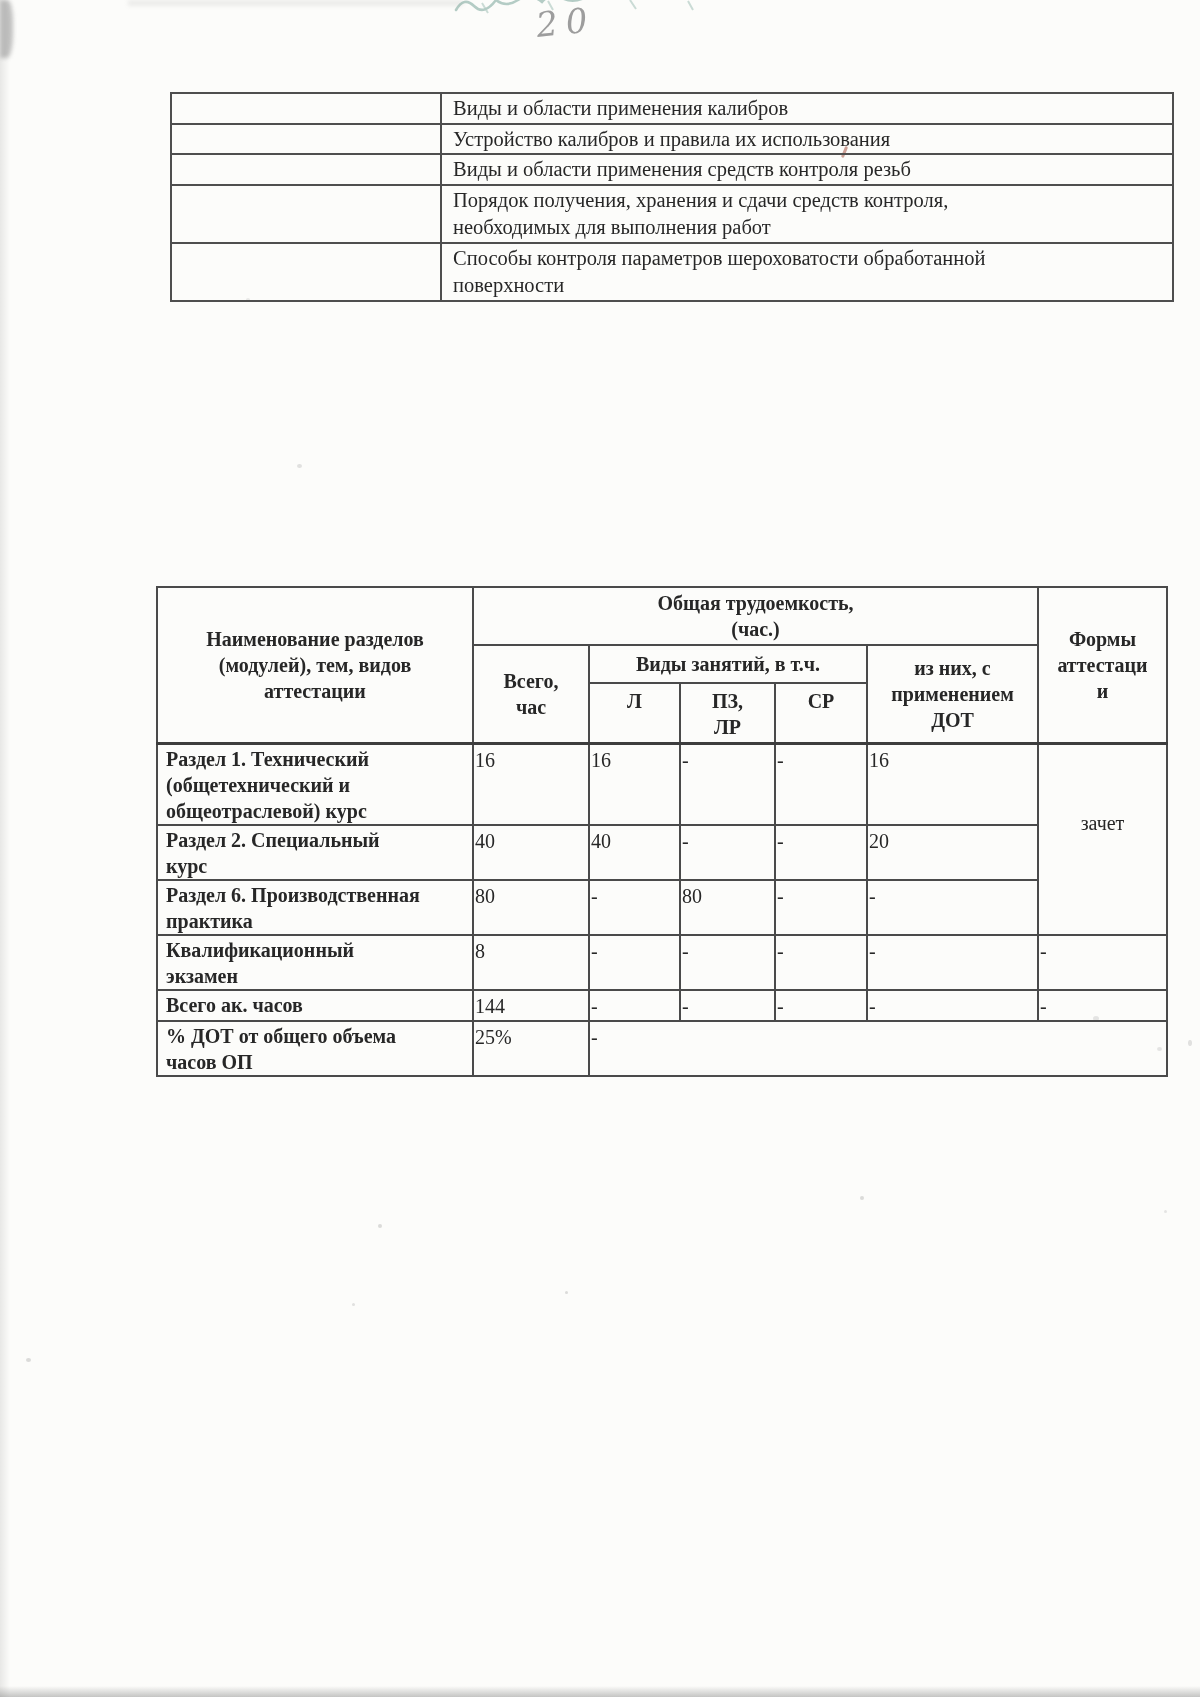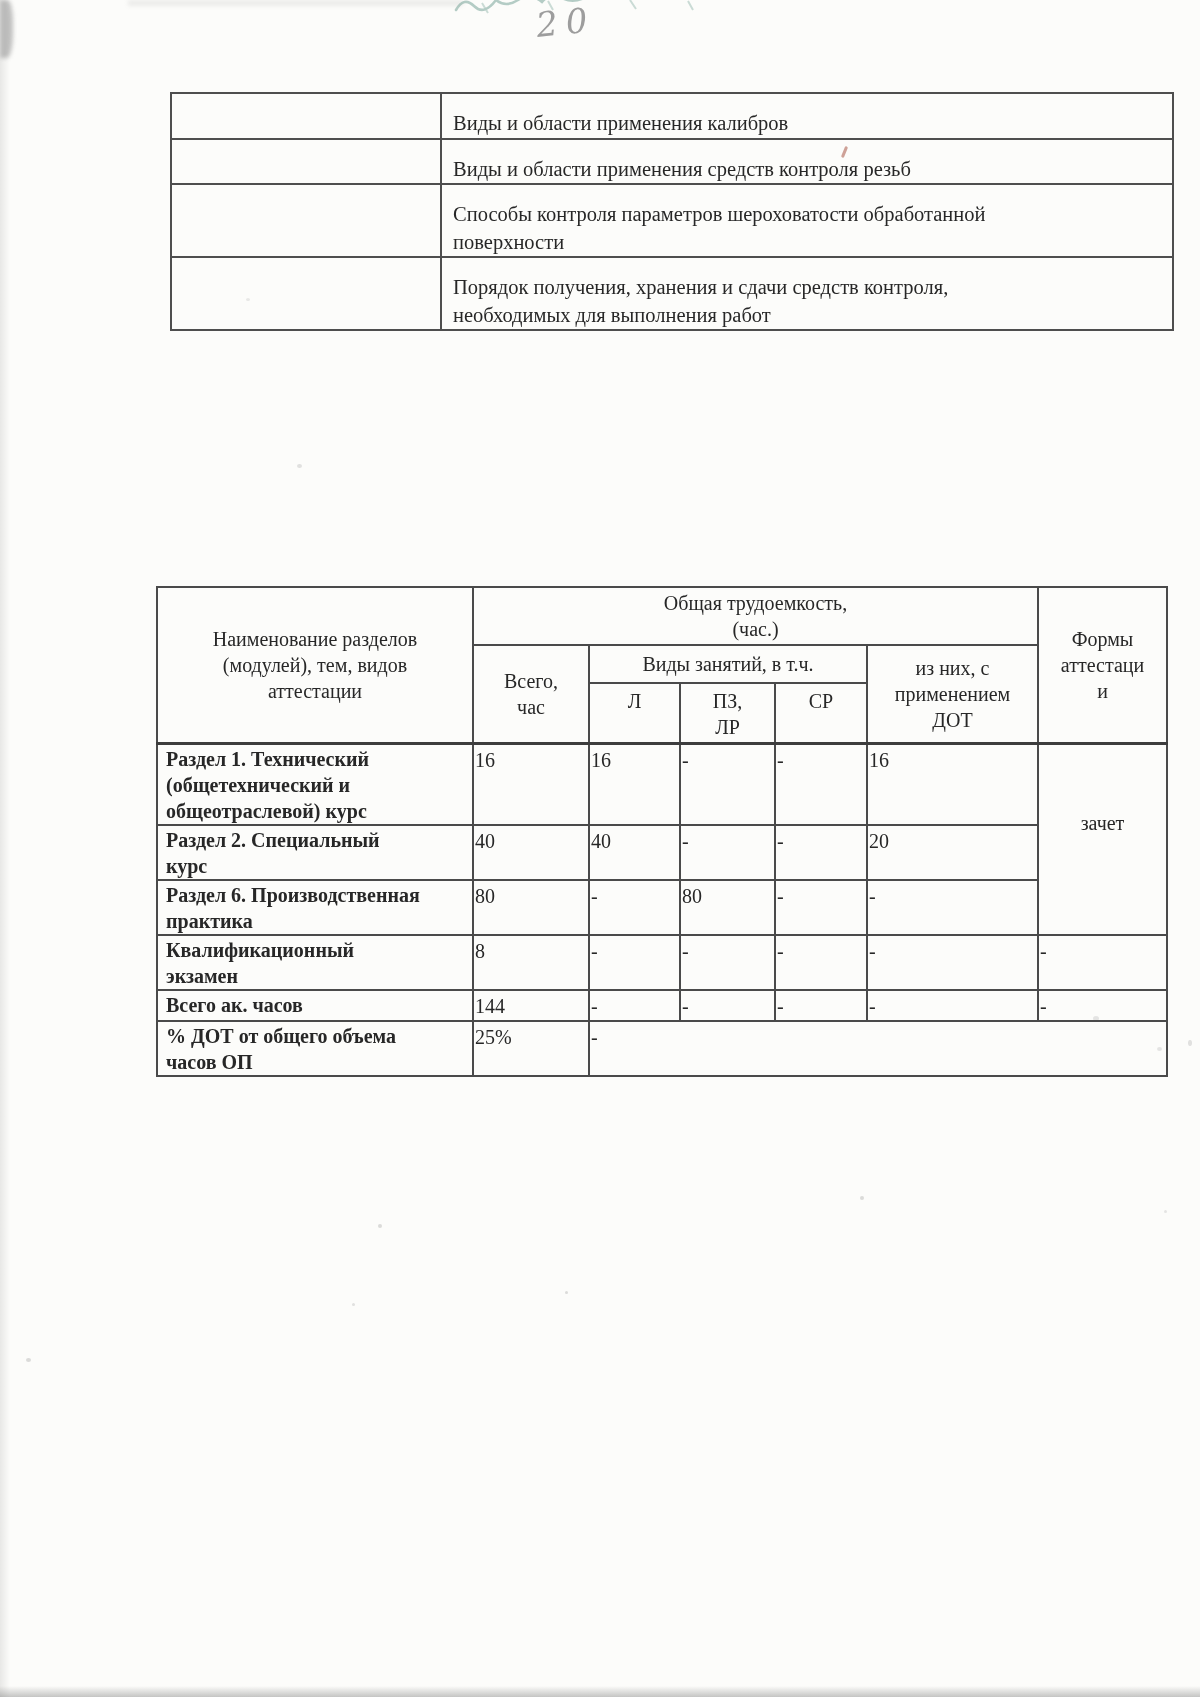--- a/index.html
+++ b/index.html
@@ -17,25 +17,25 @@
   .handwritten-20{position:absolute;left:536px;top:2px;font-family:"DejaVu Serif", serif;
                   font-style:italic;font-size:34px;color:#8d8d8d;letter-spacing:8px;
                   transform:rotate(-6deg);opacity:.85;}
   .scribble{position:absolute;left:452px;top:-5px;opacity:.45;}
   .red-tick{position:absolute;left:843px;top:146px;width:3px;height:12px;background:#a85545;
             transform:rotate(22deg);opacity:.55;border-radius:2px;}
   .speck{position:absolute;background:#909090;border-radius:50%;}
   
   table{border-collapse:collapse;table-layout:fixed;position:absolute;}
   .t1{left:170px;top:92px;width:1002px;border:2.5px solid #474747;}
-  .t1 td{border:2px solid #4e4e4e;vertical-align:top;padding:16px 8px 0 11px;
+  .t1 td{border:2px solid #4e4e4e;vertical-align:top;padding:1px 8px 0 11px;
          font-size:20.5px;line-height:27.5px;white-space:pre-line;margin-top:24px;}
   .t2{left:156px;top:586px;width:1010px;border:2.5px solid #434343;font-size:20px;}
   .t2 th,.t2 td{border:2px solid #4a4a4a;}
-  .t2 th{font-weight:normal;text-align:center;vertical-align:middle;white-space:pre-line;
+  .t2 th{font-weight:bold;text-align:center;vertical-align:middle;white-space:pre-line;
          line-height:26px;padding:2px 4px;}
   .t2 th.top{vertical-align:top;padding-top:4px;}
   .t2 td.name{font-weight:bold;text-align:left;vertical-align:top;white-space:pre-line;
               line-height:26px;padding:1px 6px 0 8px;}
   .t2 td.val{text-align:left;vertical-align:top;padding-top:2px;line-height:26px;}
   .t2 .hb{border-bottom:3.5px solid #3d3d3d;}
   .t2 td.formcell{text-align:center;vertical-align:middle;padding-bottom:34px;}
   .section-title{position:absolute;left:156px;top:553px;width:840px;text-align:center;
                  font-size:23.5px;font-weight:bold;letter-spacing:.4px;}
 </style>
@@ -71,31 +71,35 @@
         <col style="width:270px">
         <col style="width:732px">
       </colgroup>
     <tbody>
         <tr style="height:29px">
           <td></td>
           <td>Виды и области применения калибров</td>
         </tr>
     <tr style="height:28px">
           <td></td>
+          <td>Устройство калибров и правила их использования</td>
+        </tr>
+    <tr style="height:28px">
+          <td></td>
           <td>Виды и области применения средств контроля резьб</td>
+        </tr>
+    <tr style="height:55px">
+          <td></td>
+          <td>Порядок получения, хранения и сдачи средств контроля,
+необходимых для выполнения работ</td>
         </tr>
     <tr style="height:55px">
           <td></td>
           <td>Способы контроля параметров шероховатости обработанной
 поверхности</td>
-        </tr>
-    <tr style="height:55px">
-          <td></td>
-          <td>Порядок получения, хранения и сдачи средств контроля,
-необходимых для выполнения работ</td>
         </tr>
   </tbody>
     </table>
 
 
   <table class="t2">
     <colgroup>
       <col style="width:316px">
         <col style="width:116px">
         <col style="width:91px">

